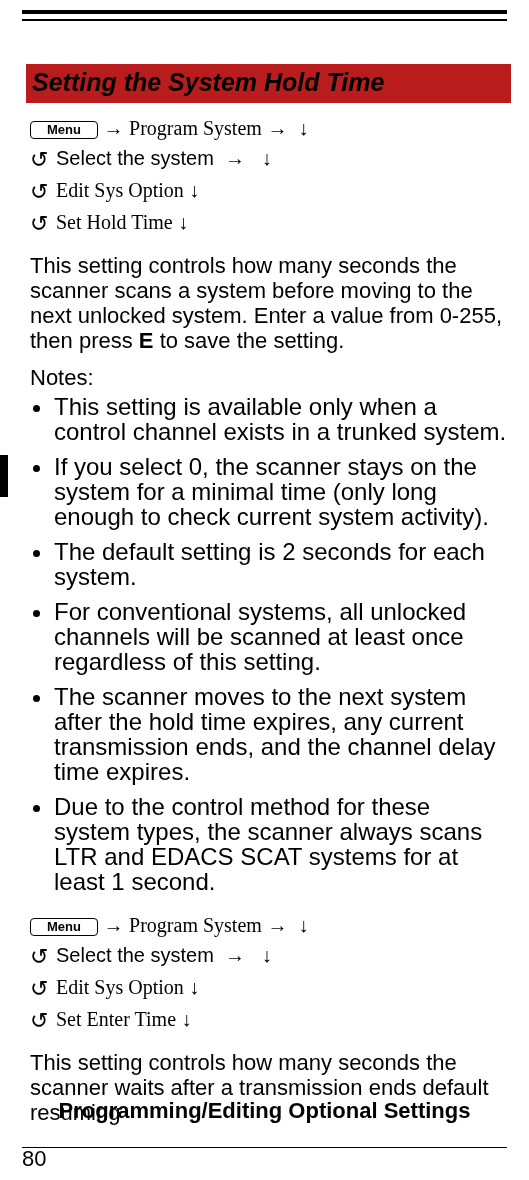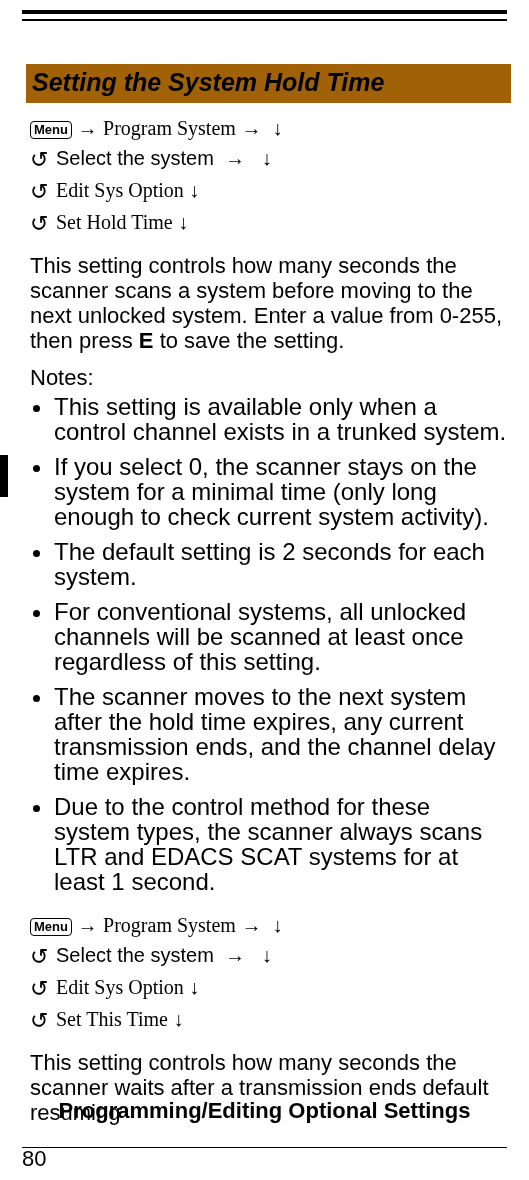--- a/index.html
+++ b/index.html
@@ -25,35 +25,35 @@
   }
   .rule-thick { border-top: 4px solid #000; margin-bottom: 5px; }
   .rule-thin  { border-top: 2px solid #000; }
   .content {
     position: absolute;
     top: 60px;
     left: 30px;
     right: 22px;
   }
   .section-heading {
-    background: #a16207;
+    background: #b91c1c;
     font-size: 25px;
     font-weight: bold;
     font-style: italic;
     padding: 4px 6px 6px 6px;
     margin: 4px -4px 10px -4px;
     font-family: Arial, Helvetica, sans-serif;
     letter-spacing: 0px;
   }
   .menu-key {
     display: inline-block;
     border: 1.5px solid #000;
     border-radius: 4px;
     font-size: 13px;
-    padding: 0 3px;
+    padding: 0 16px;
     font-weight: bold;
     font-family: Arial, Helvetica, sans-serif;
     vertical-align: middle;
     line-height: 16px;
   }
   .nav-block {
     font-size: 20px;
     line-height: 30px;
     margin: 8px 0 14px 0;
   }
@@ -177,21 +177,21 @@
       <span class="rotate-icon">↺</span>
       <span>Select the system</span>
       &nbsp;<span class="arrow">→</span>
       &nbsp;&nbsp;<span class="arrow">↓</span>
       <br>
       <span class="rotate-icon">↺</span>
       <span class="mono">Edit Sys Option</span>
       <span class="arrow">↓</span>
       <br>
       <span class="rotate-icon">↺</span>
-      <span class="mono">Set This Time</span>
+      <span class="mono">Set Enter Time</span>
       <span class="arrow">↓</span>
     </div>
 
     <div class="para">This setting controls how many seconds the scanner waits after a transmission ends default resuming</div>
 
   </div>
 
   <div class="footer-title">Programming/Editing Optional Settings</div>
   <div class="footer-rule"></div>
   <div class="page-num">80</div>

